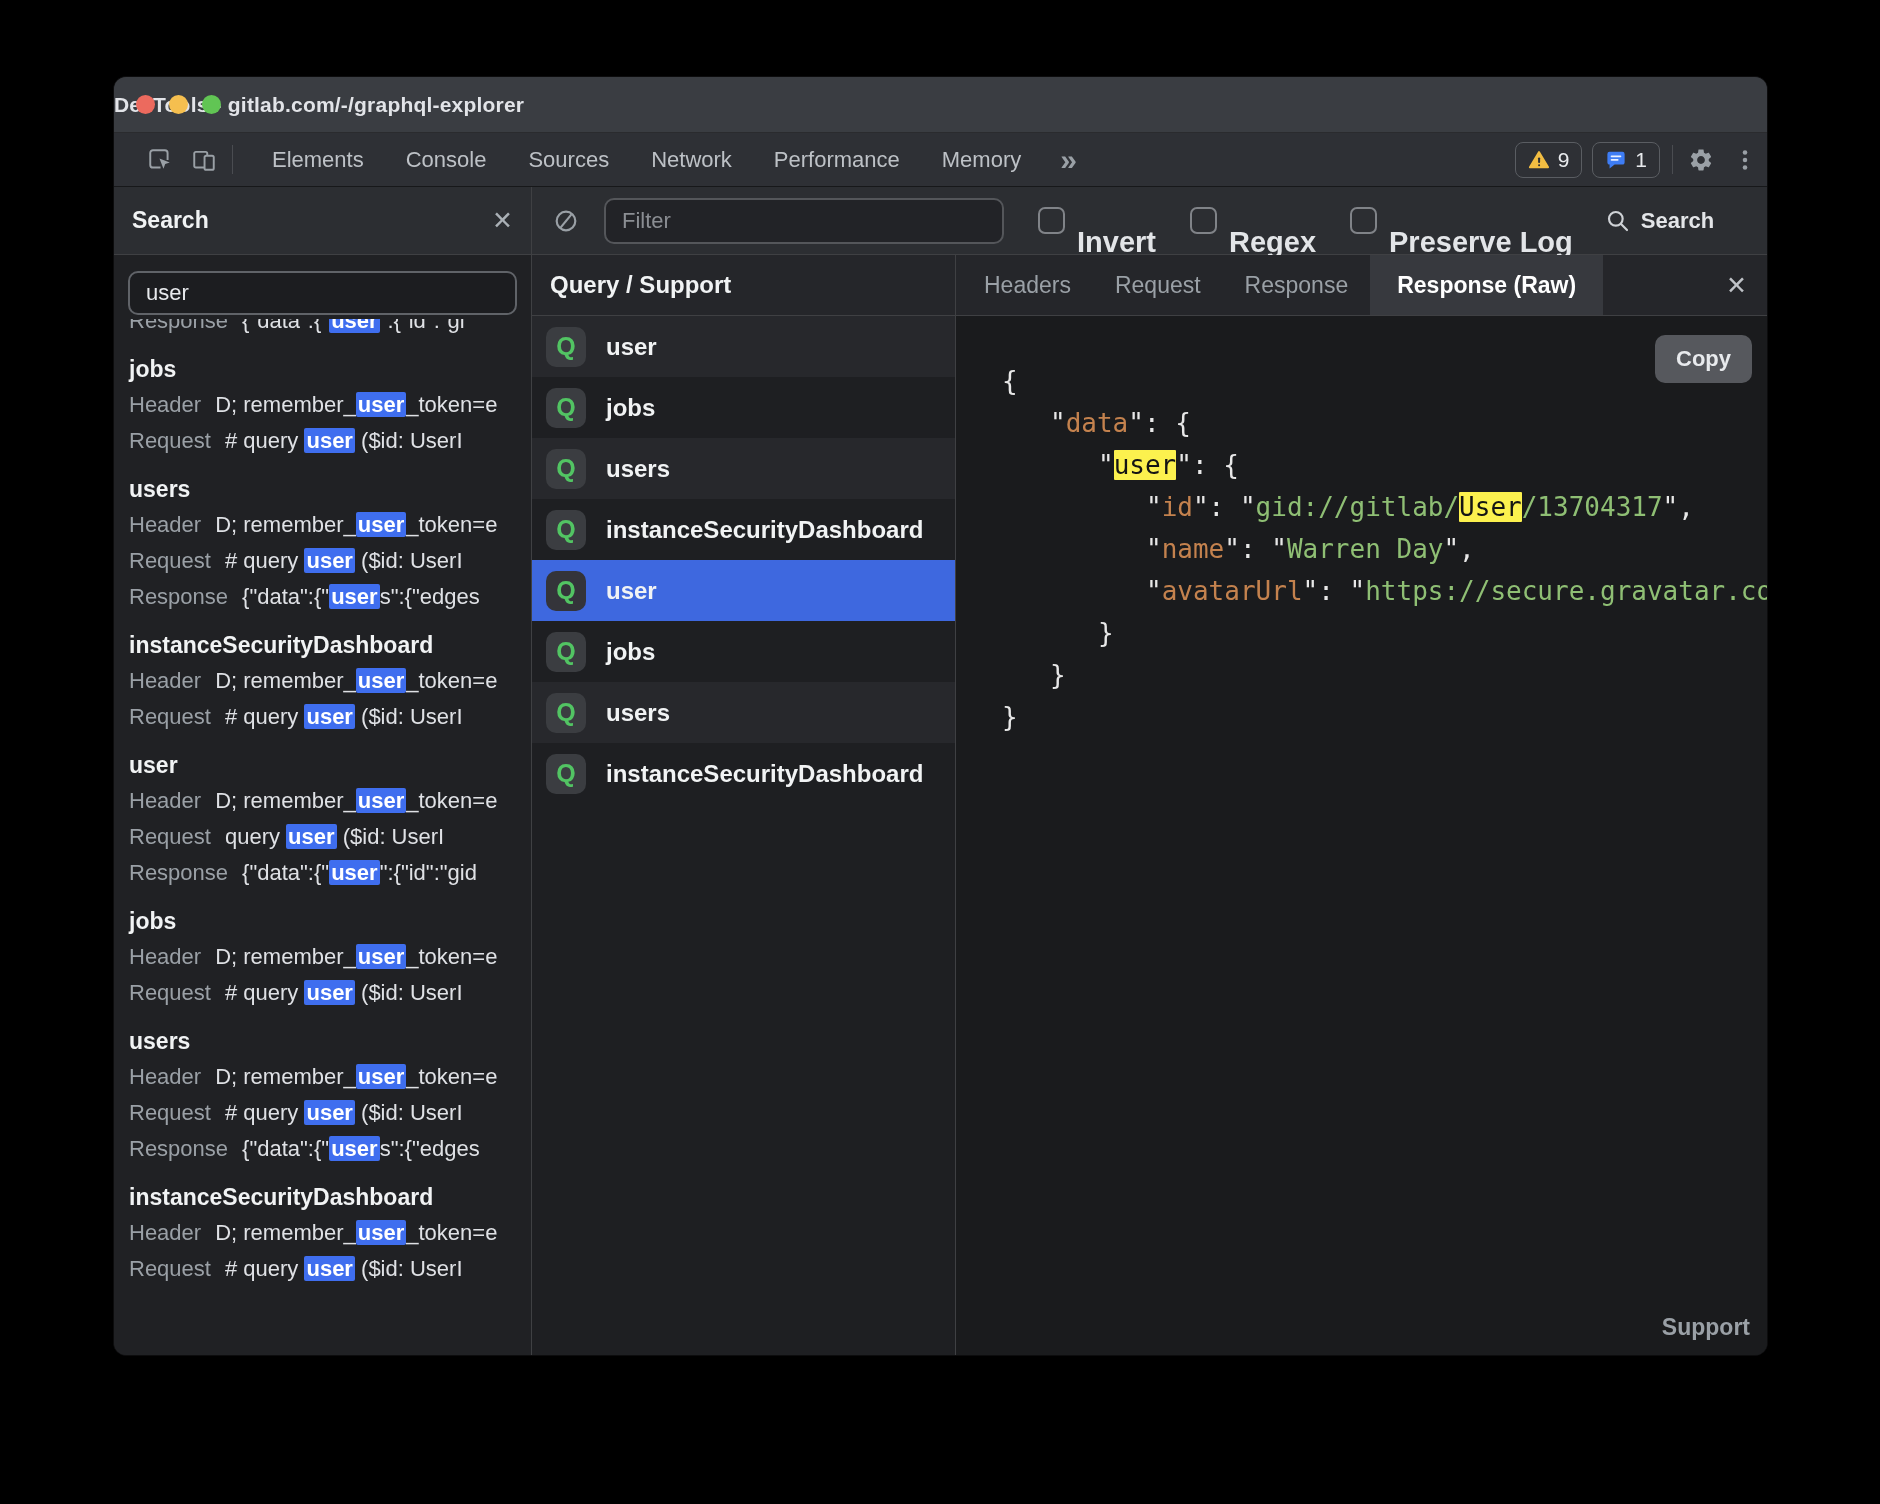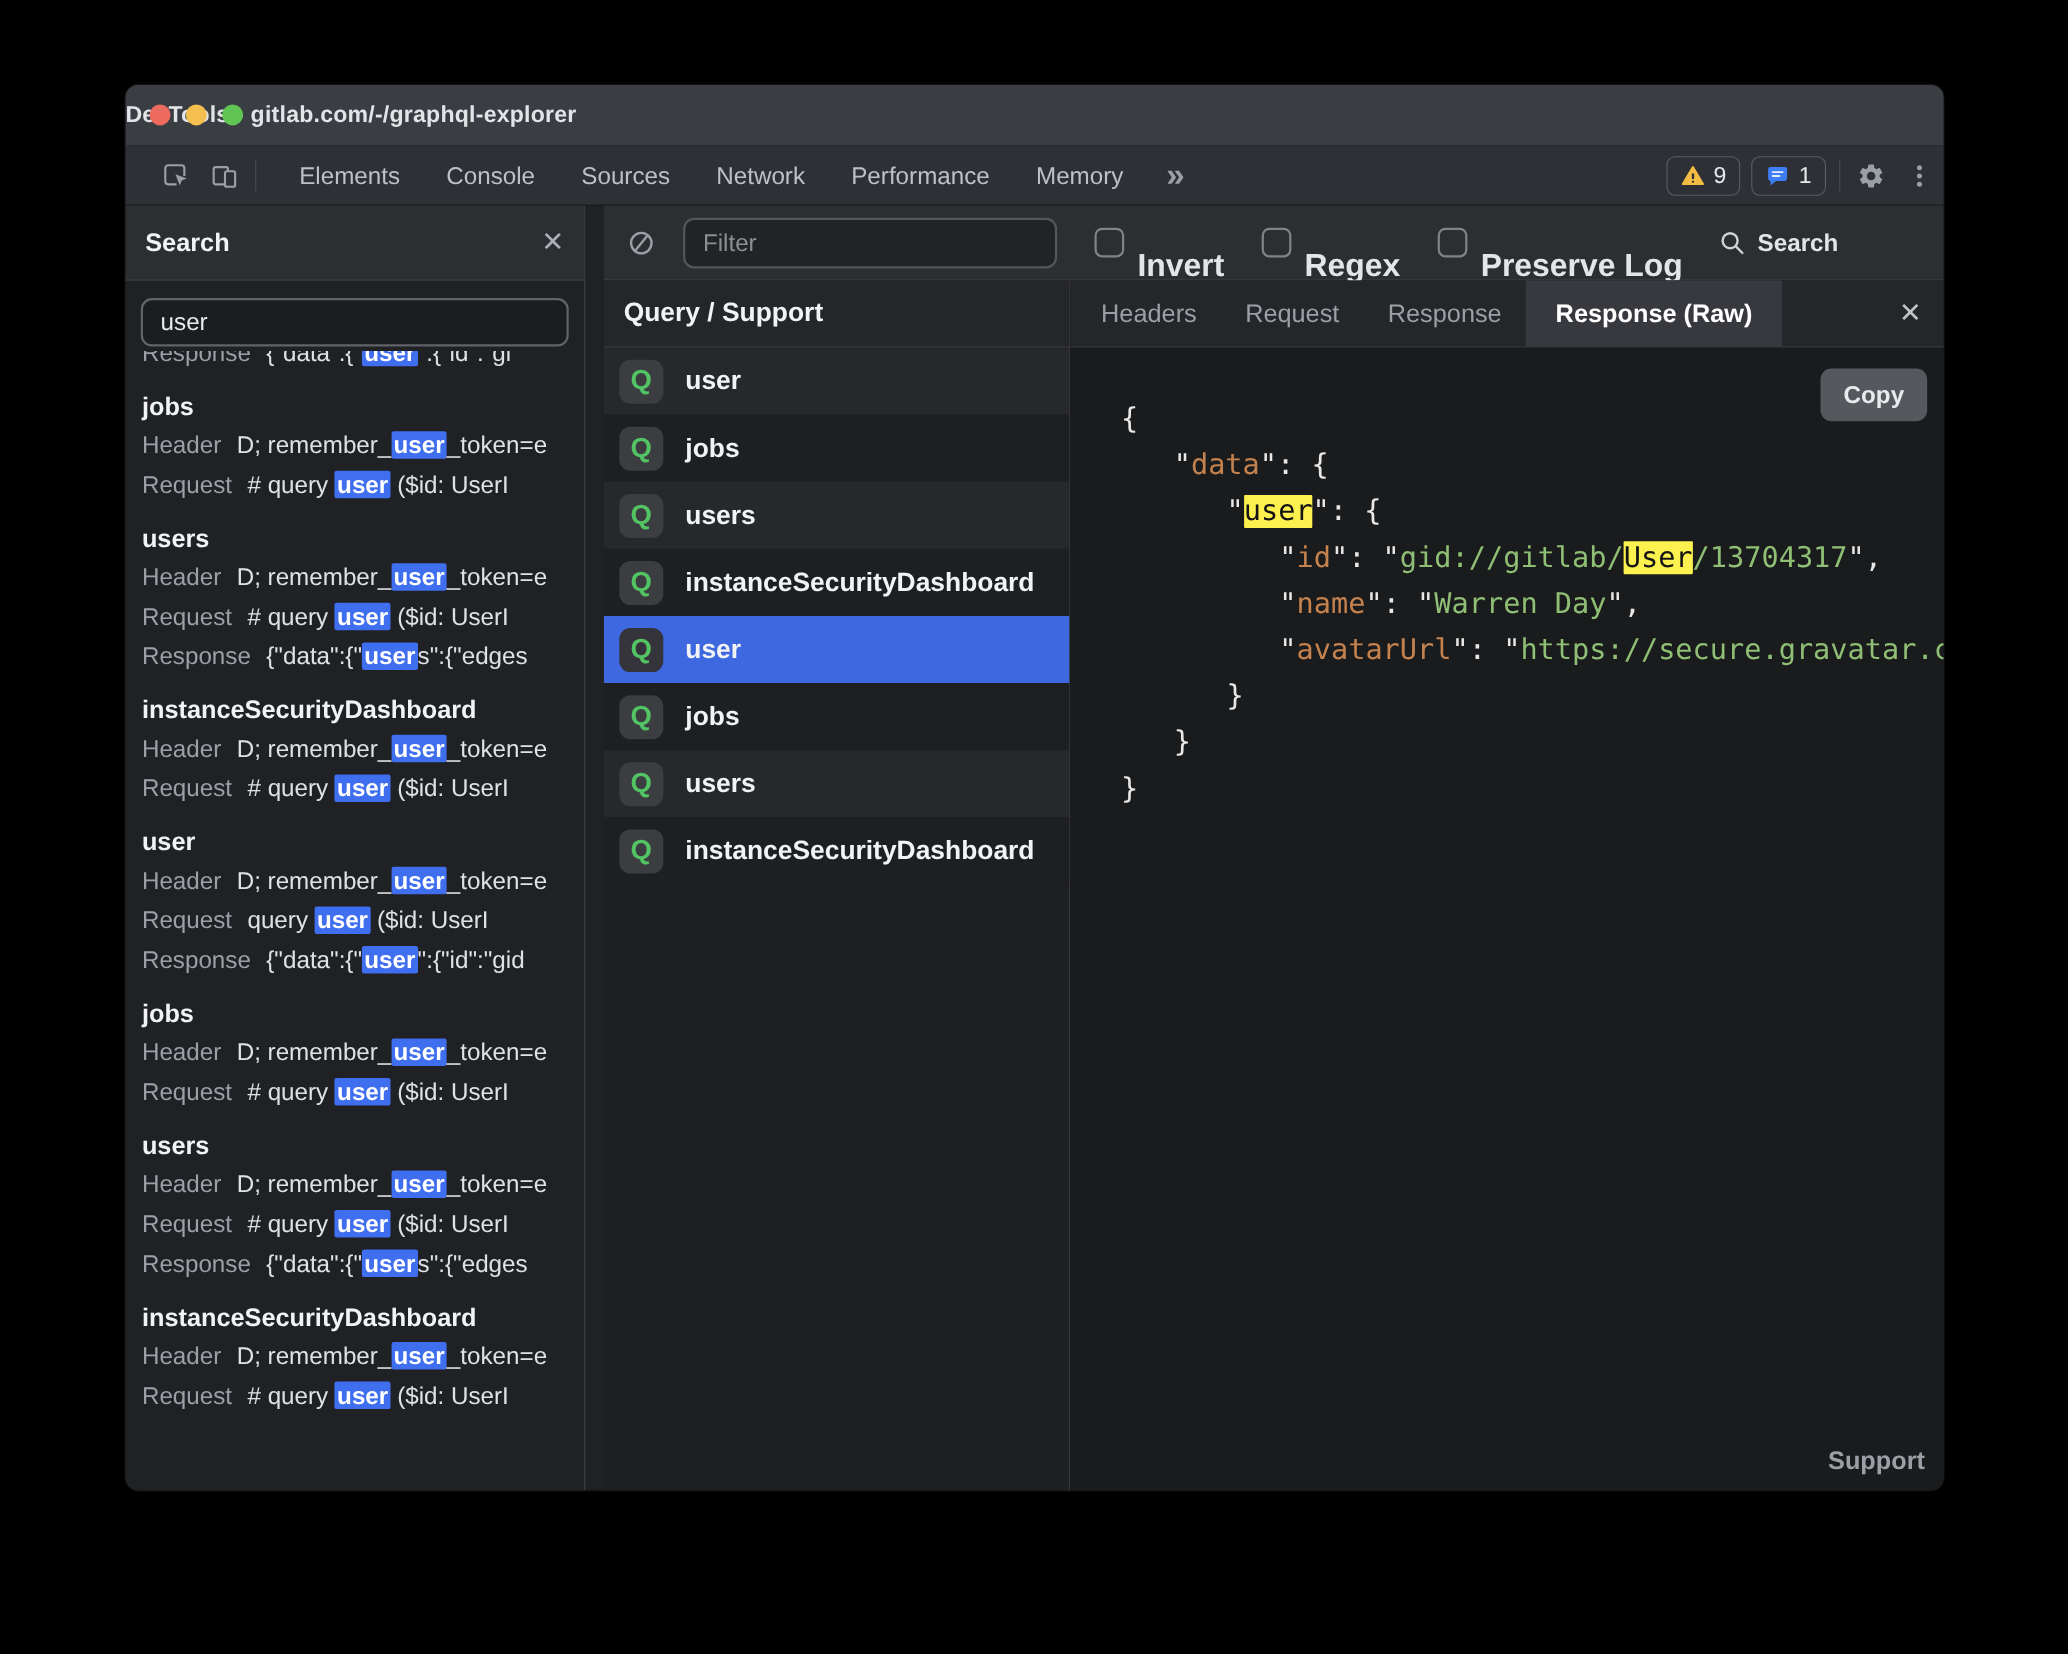--- a/index.html
+++ b/index.html
@@ -30,21 +30,21 @@
   .tab { display:flex; align-items:center; padding:0 21px; color:#bdc1c6; font-size:22px; }
   .tab.active { background:#050505; color:#ffffff; font-weight:600; padding:0 26px; }
   .chevron { display:flex; align-items:center; padding:0 18px; color:#9aa0a6; font-size:30px; font-weight:700; }
   .tb-spacer { flex:1; }
   .badges { display:flex; align-items:center; gap:10px; margin-right:6px; }
   .badge { display:flex; align-items:center; gap:8px; border:1px solid #5a5d62; border-radius:8px;
     height:36px; padding:0 12px; color:#e8eaed; font-size:21px; }
   .badge svg { width:22px; height:22px; }
 
   
-  .main { flex:1; display:flex; min-height:0;gap:17px; }
+  .main { flex:1; display:flex; min-height:0; }
 
   
   .left-panel { width:418px; flex:0 0 auto; background:#202124; border-right:1px solid #3f4043;
     display:flex; flex-direction:column; min-height:0; }
   .panel-head { height:68px; flex:0 0 auto; background:#2c2e32; border-bottom:1px solid #3f4043;
     display:flex; align-items:center; padding:0 18px; }
   .head-title { color:#f1f3f4; font-size:23px; font-weight:700; flex:1; }
   .close-x { color:#aab0b6; font-size:25px; cursor:pointer; line-height:1; }
   .search-input-wrap { padding:16px 14px 4px 14px; flex:0 0 auto; }
   .search-input { width:100%; height:44px; background:#1c1d20; border:2px solid #606368;
@@ -57,21 +57,21 @@
   .rline { line-height:36px; font-size:22px; white-space:nowrap; overflow:hidden; }
   .rlbl { color:#9aa0a6; margin-right:14px; }
   .rtxt { color:#dfe1e5; }
   .hlb { background:#3f6eef; color:#fff; font-weight:600; border-radius:2px; padding:0 2px; }
 
   
   .right-region { flex:1; display:flex; flex-direction:column; min-width:0; }
   .filterbar { height:68px; flex:0 0 auto; background:#2c2e32; border-bottom:1px solid #3f4043;
     display:flex; align-items:center; padding:0 20px 0 12px; gap:0; }
   .filterbar svg { flex:0 0 auto; }
-  .filter-input { width:340px; height:46px; margin-left:16px; background:#222327; border:2px solid #54565a;
+  .filter-input { width:400px; height:46px; margin-left:16px; background:#222327; border:2px solid #54565a;
     border-radius:10px; color:#e8eaed; font-size:22px; padding:0 16px; outline:none;
     font-family:"Liberation Sans", sans-serif; }
   .filter-input::placeholder { color:#8b8e93; }
   .check-group { display:flex; align-items:center; margin-left:34px; gap:34px; }
   .check-item { display:flex; align-items:center; gap:12px; cursor:pointer; }
   .check-box { width:27px; height:27px; border:2px solid #808388; border-radius:7px; background:transparent; }
   .check-label { color:#e3e5e8; font-size:29px; font-weight:600;margin-top:44px; }
   .toolbar-search { display:flex; align-items:center; gap:10px; margin-left:32px; cursor:pointer; }
   .toolbar-search-label { color:#e3e5e8; font-size:22px; font-weight:600; }
 

